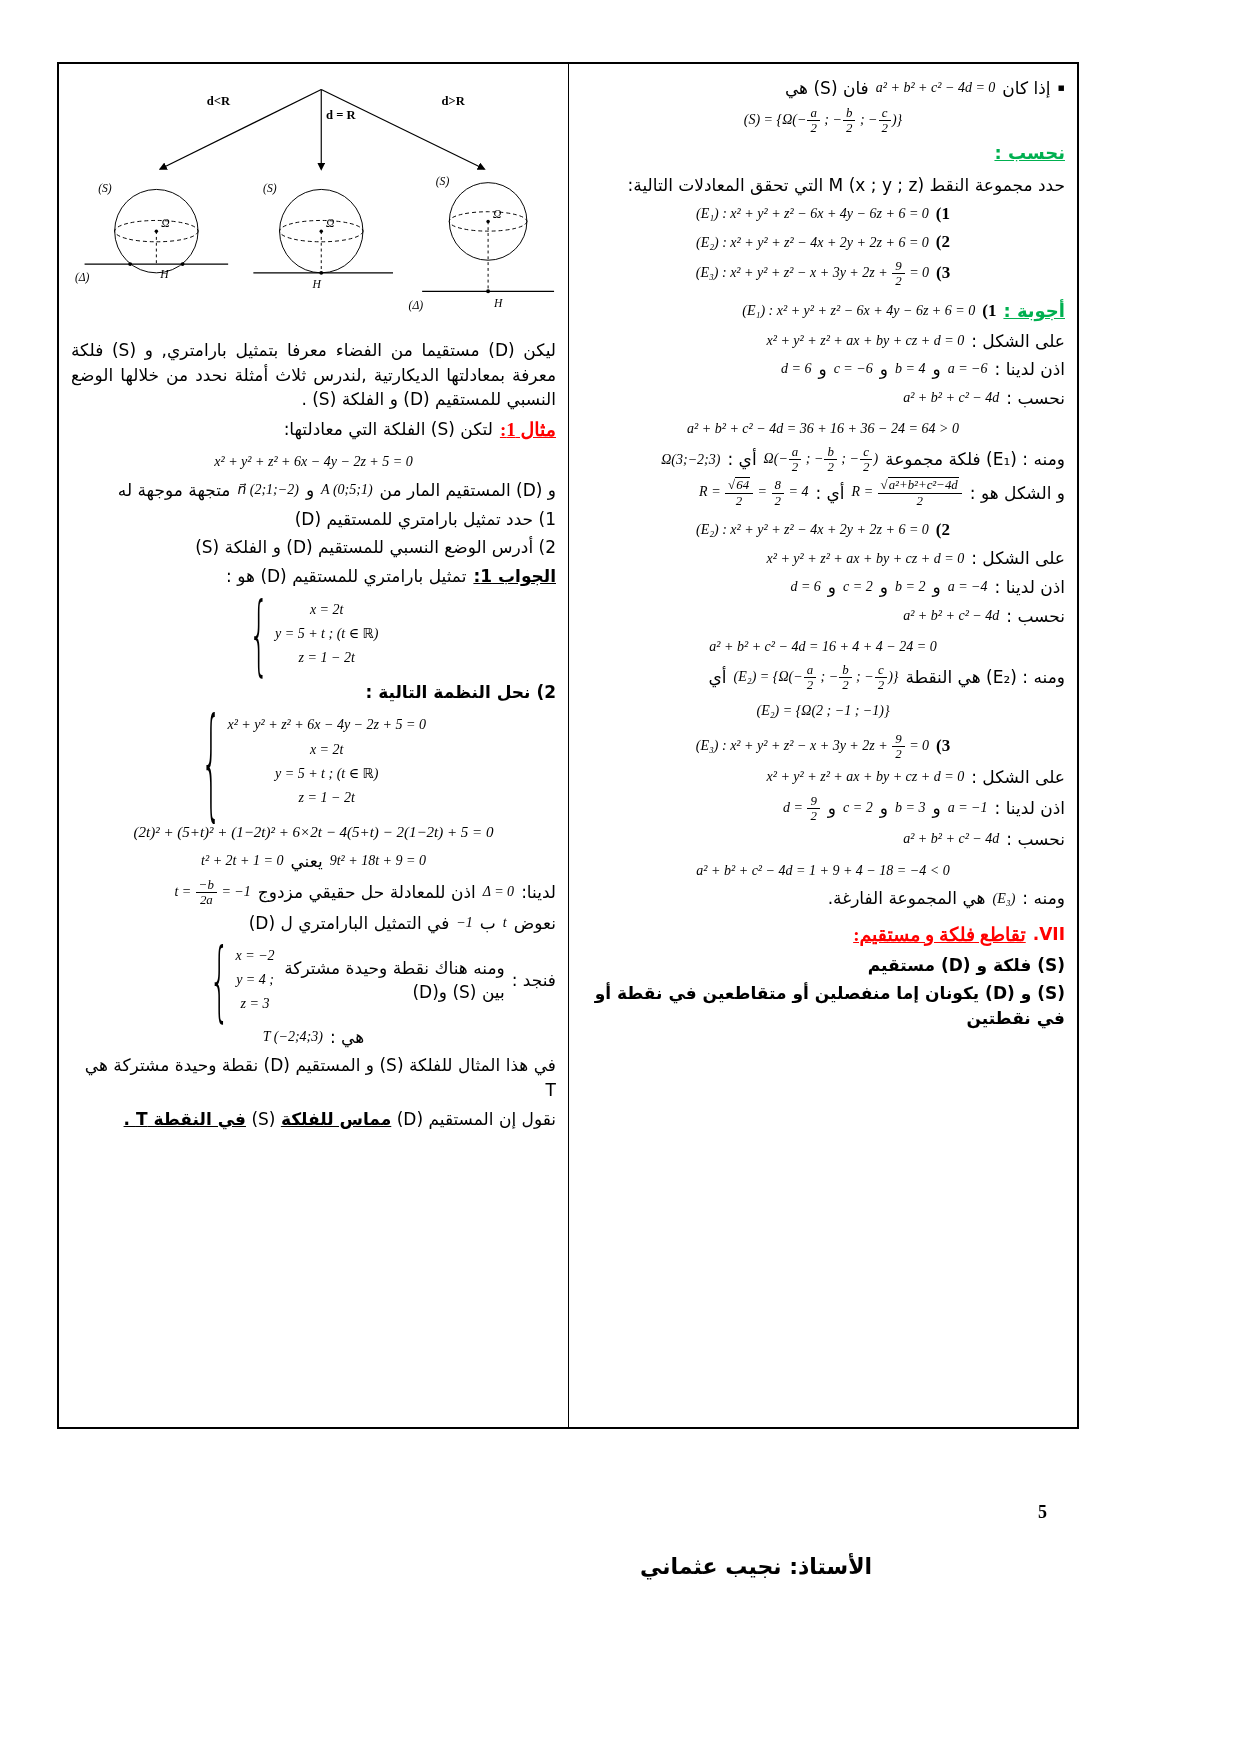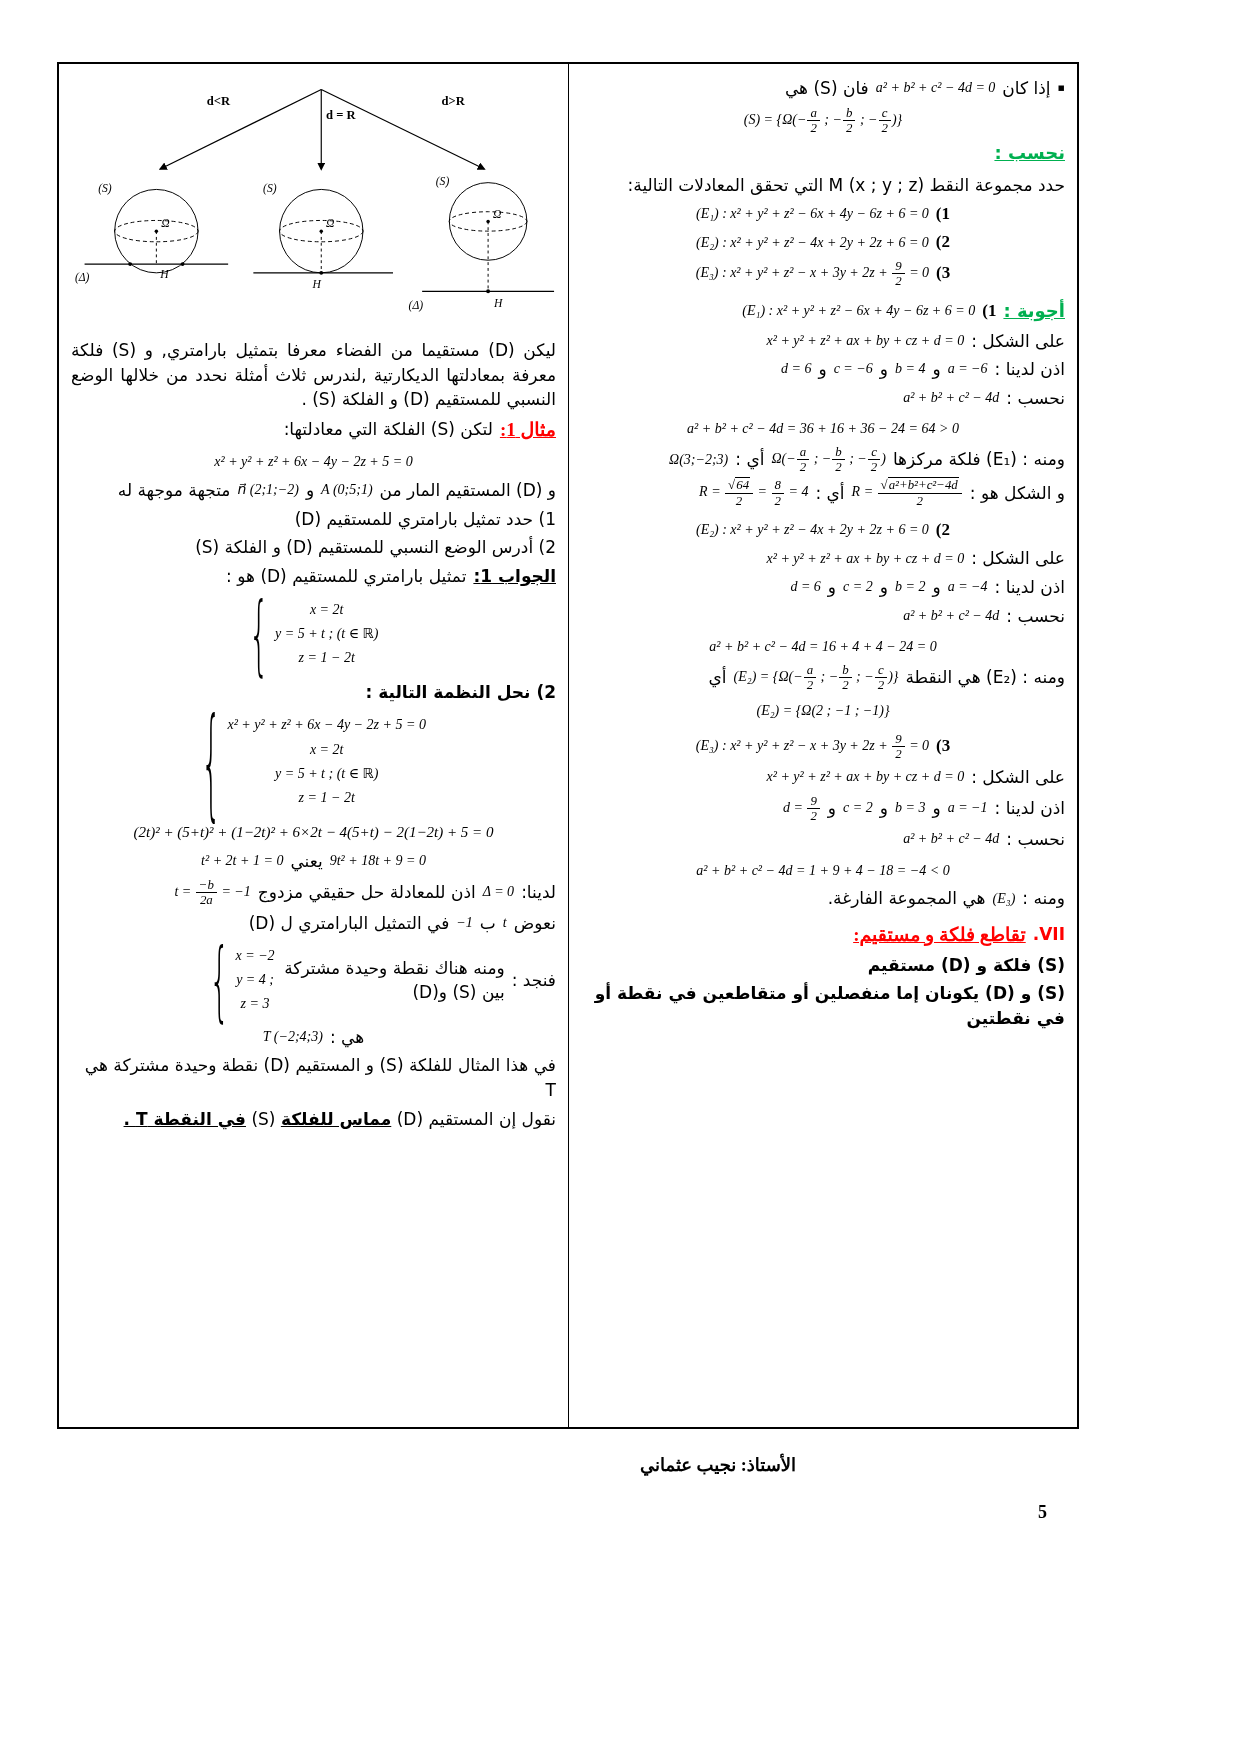--- a/index.html
+++ b/index.html
@@ -35,21 +35,21 @@
                  transform-origin:center;display:inline-block;}
   .sy3 .brace{transform:scaleY(2.7);}
   .sy4 .brace{transform:scaleY(3.8);}
   .system .lines{display:flex;flex-direction:column;align-items:center;gap:4px;padding:6px 0;}
   .diagram{width:100%;height:262px;display:block;direction:ltr;margin-bottom:4px;}
   .diagram text{font-family:"Liberation Serif","DejaVu Sans",serif;}
   .dlbl{font-size:13px;font-weight:bold;}
   .slbl{font-size:12px;font-style:italic;}
   .blt{font-size:11px;}
   .wnote{max-width:46%;}
-  .footer-teacher{position:absolute;left:640px;top:1454px;font-weight:bold;font-size:18px;direction:rtl;font-family:Liberation Serif, serif;}
+  .footer-teacher{position:absolute;left:640px;top:1554px;font-weight:bold;font-size:22px;direction:rtl;}
   .footer-page{position:absolute;left:1038px;top:1502px;font-weight:bold;font-size:18px;
                font-family:"Liberation Serif",serif;}
   .mt{margin-top:10px;}
 </style>
 </head>
 <body>
 
 <div class="page">
   <div class="frame">
 
@@ -116,21 +116,21 @@
         <span class="math">d = 6</span>
       </div>
       <div class="row">
         <span>نحسب :</span>
         <span class="math">a² + b² + c² − 4d</span>
       </div>
       <div class="eqline">
         <span class="math">a² + b² + c² − 4d = 36 + 16 + 36 − 24 = 64 &gt; 0</span>
       </div>
       <div class="row">
-        <span>ومنه : (E₁) فلكة مركزها</span>
+        <span>ومنه : (E₁) فلكة مجموعة</span>
         <span class="math">Ω(−<span class="fr">
               <span class="nu">a</span>
               <span class="de">2</span>
             </span> ; −<span class="fr">
               <span class="nu">b</span>
               <span class="de">2</span>
             </span> ; −<span class="fr">
               <span class="nu">c</span>
               <span class="de">2</span>
             </span>)</span>

